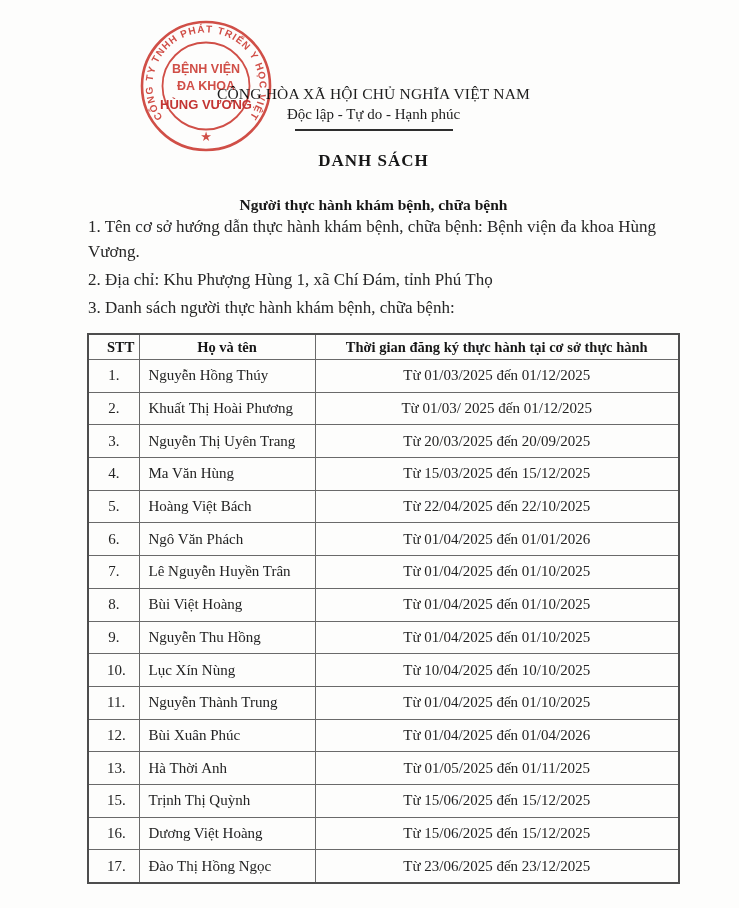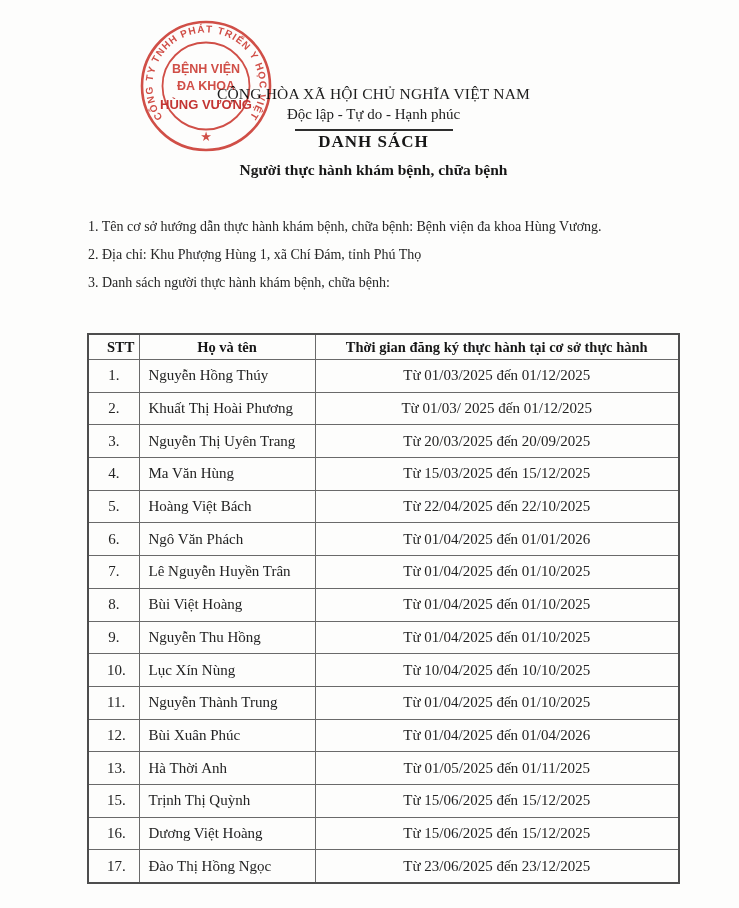--- a/index.html
+++ b/index.html
@@ -19,29 +19,29 @@
   .motto-line1{
     font-size:15.5px;font-weight:normal;line-height:19px;letter-spacing:.2px;color:#1d1d1d;
   }
   .motto-line2{
     font-size:15px;font-weight:normal;line-height:19px;margin-top:2px;color:#1d1d1d;
   }
   .motto-underline{
     width:158px;height:2px;background:#2e2e2e;margin:5px auto 0 auto;
   }
   .doc-title{
-    font-size:17px;font-weight:bold;letter-spacing:1px;line-height:21px;color:#171717;
+    margin-top:19px;font-size:17px;font-weight:bold;letter-spacing:1px;line-height:21px;color:#171717;
   }
   .doc-subtitle{
-    margin-top:8px;font-size:15.5px;font-weight:bold;line-height:20px;color:#171717;
+    margin-top:24px;font-size:15.5px;font-weight:bold;line-height:20px;color:#171717;
   }
   
   .intro{
     position:absolute;left:88px;top:214px;width:616px;
-    font-size:14px;line-height:25px;color:#262626;
+    font-size:17px;line-height:25px;color:#262626;
   }
   .intro p{margin:0 0 3px 0;}
   
   .practice-table{
     position:absolute;left:87px;top:333px;width:591px;
     border-collapse:collapse;table-layout:fixed;
     font-size:15px;color:#232323;
     border:2px solid #4d4d4d;
   }
   .practice-table th,.practice-table td{

